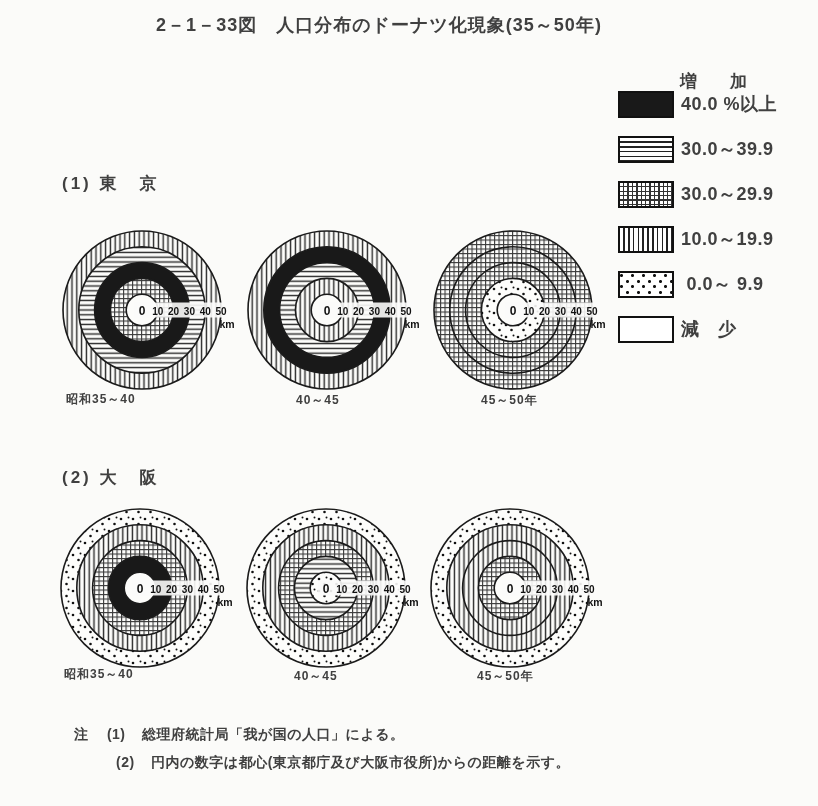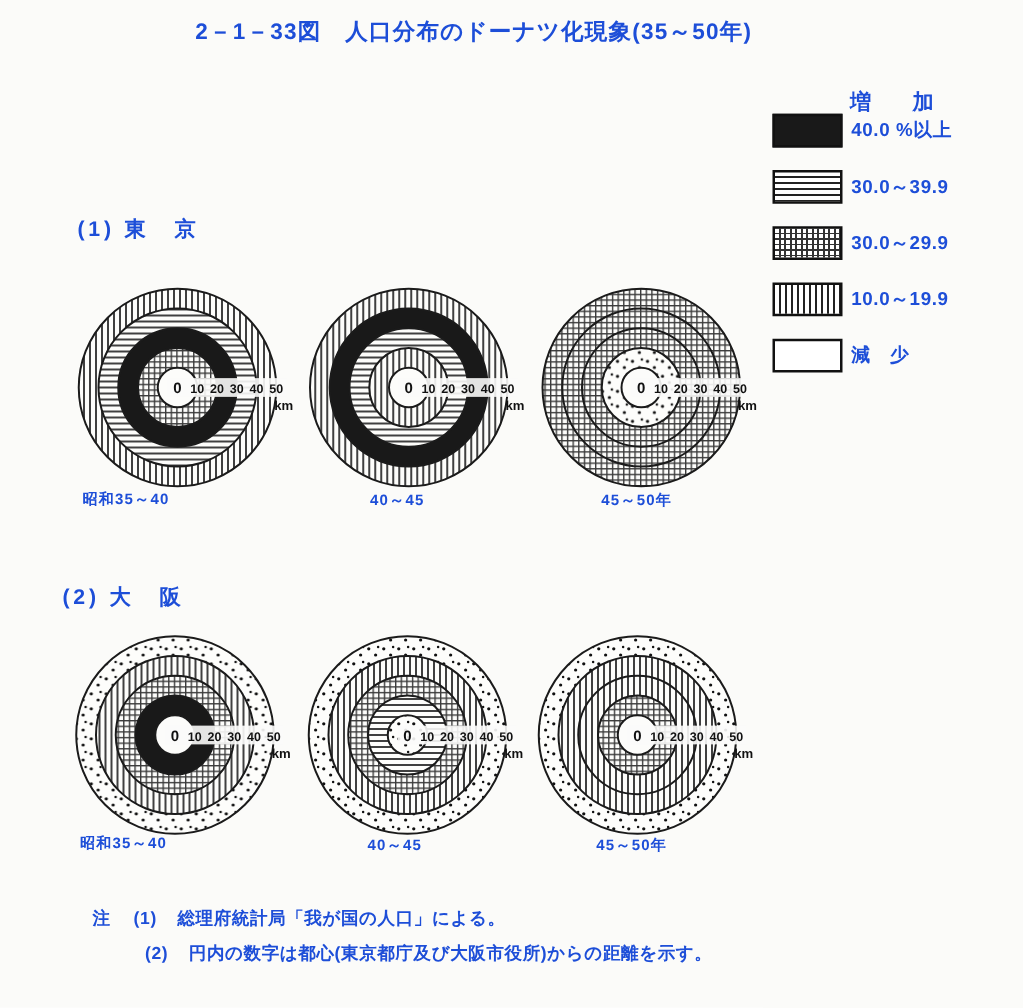--- a/index.html
+++ b/index.html
@@ -1,46 +1,46 @@
 <!DOCTYPE html>
 <html><head>
 <meta charset="utf-8">
 <style>
   html,body{margin:0;padding:0;}
   .page{
     position:relative; width:818px; height:806px;
-    background:#fbfbf9; color:#1d4ed8;
+    background:#fbfbf9; color:#404040;
     font-family:"Liberation Sans","DejaVu Sans",sans-serif;
     overflow:hidden;
   }
   .title{
     position:absolute; top:13px; left:0; right:60px;
     text-align:center; font-size:18px; font-weight:700; letter-spacing:1px;
   }
   
   .legend{position:absolute; left:618px; top:70px; width:198px;}
   .legend-header{margin-left:62px; font-size:17px; font-weight:700; letter-spacing:8px; height:20px;}
   .legend-row{display:flex; align-items:center; margin-top:17px; height:28px;}
   .legend-row:first-child{margin-top:0;}
   .swatch{width:56px; height:27px; border:2px solid #111; box-sizing:border-box; background:#fff; flex:none;}
-  .legend-label{margin-left:7px; font-size:15px; font-weight:600; white-space:pre; letter-spacing:0.5px;}
+  .legend-label{margin-left:7px; font-size:18px; font-weight:600; white-space:pre; letter-spacing:0.5px;}
   .sw-black{background:#191919;}
   .sw-hlines{background:repeating-linear-gradient(180deg,#fff 0 3.2px,#222 3.2px 4.8px);}
   .sw-grid{background-color:#fff;
     background-image:repeating-linear-gradient(180deg,transparent 0 3.1px,#333 3.1px 4.4px),
                      repeating-linear-gradient(90deg,transparent 0 3.1px,#333 3.1px 4.4px);}
   .sw-vlines{background:repeating-linear-gradient(90deg,#fff 0 3.2px,#222 3.2px 4.8px);}
   .sw-dots{background-color:#fff;
     background-image:radial-gradient(#111 1.3px,transparent 1.6px),radial-gradient(#111 1.3px,transparent 1.6px);
     background-size:11px 11px; background-position:2px 3px,7px 8px;}
   .sw-white{background:#fff;}
   
   .section-label{position:absolute; font-size:17px; font-weight:700; letter-spacing:3px;}
   .s1{left:62px; top:172px;text-align:center;}
-  .s2{left:50px; top:466px;}
+  .s2{left:62px; top:466px;}
   .donut{position:absolute; width:176px; height:176px;}
   #d0-0{left:60px;  top:226px;}
   #d0-1{left:245px; top:226px;}
   #d0-2{left:431px; top:226px;}
   #d1-0{left:58px;  top:504px;}
   #d1-1{left:244px; top:504px;}
   #d1-2{left:428px; top:504px;}
   .caption{position:absolute; font-size:12px; font-weight:700; letter-spacing:1px;}
   #cap0-0{left:66px;  top:391px;}
   #cap0-1{left:296px; top:392px;}
@@ -102,20 +102,24 @@
         </div>
         <div class="legend-row">
           <div class="swatch sw-grid"></div>
           <div class="legend-label">30.0～29.9</div>
         </div>
         <div class="legend-row">
           <div class="swatch sw-vlines"></div>
           <div class="legend-label">10.0～19.9</div>
         </div>
         <div class="legend-row">
+          <div class="swatch sw-dots"></div>
+          <div class="legend-label"> 0.0～ 9.9</div>
+        </div>
+        <div class="legend-row">
           <div class="swatch sw-white"></div>
           <div class="legend-label">減　少</div>
         </div>
       </div>
   </div>
 
   <div class="section-label s1">(1) 東　京</div>
   <div class="section-label s2">(2) 大　阪</div>
 
   <div class="donut" id="d0-0"><svg viewBox="0 0 176 176" width="176" height="176">

